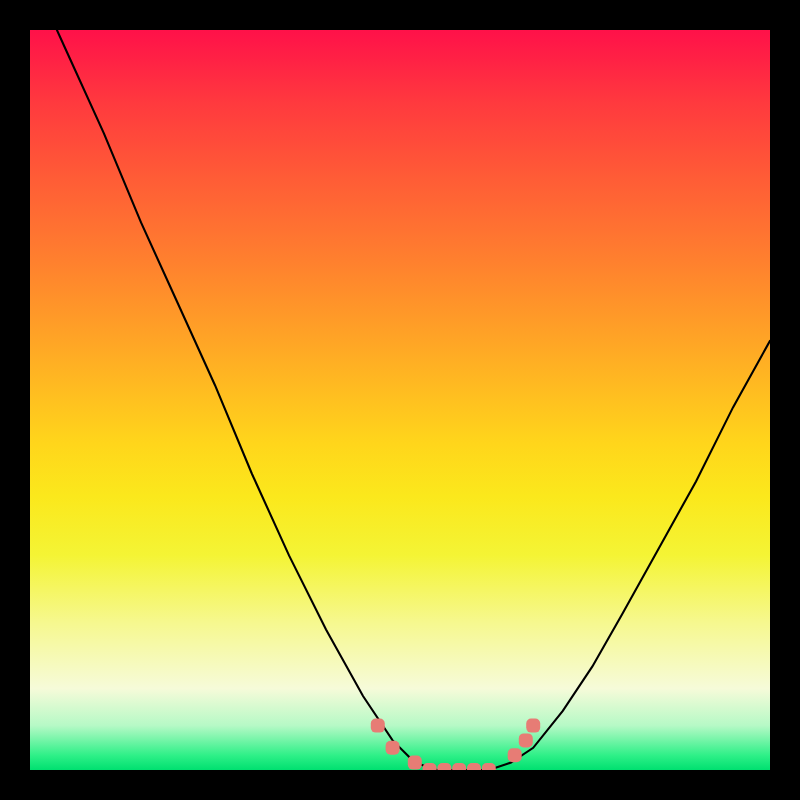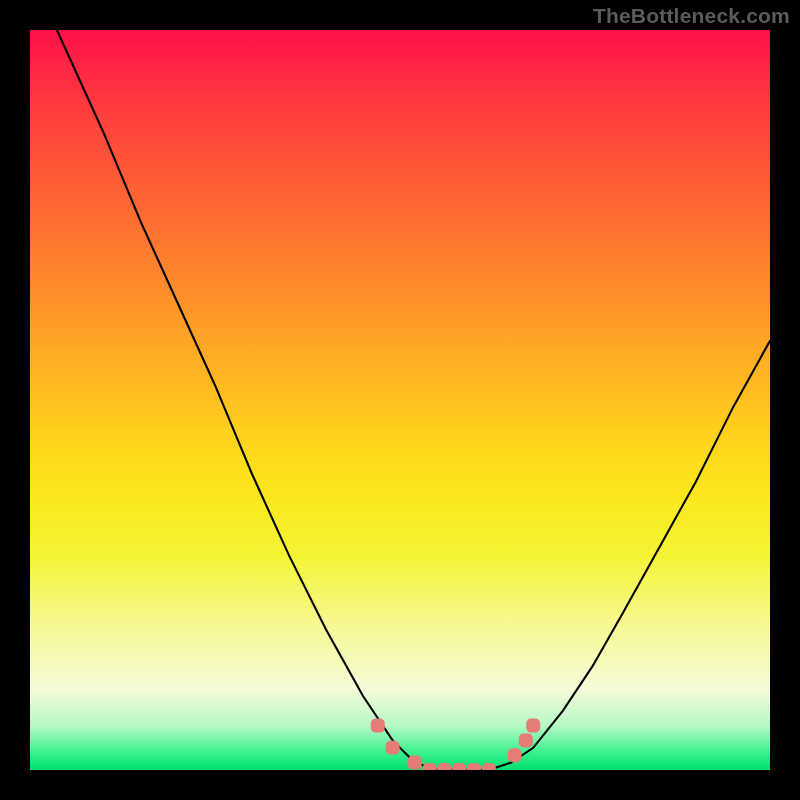--- a/index.html
+++ b/index.html
@@ -46,21 +46,20 @@
     font-size: 21px;
     font-weight: 600;
     color: #5b5b5b;
     letter-spacing: 0.2px;
   }
 </style>
 </head>
 <body>
 
 <div class="frame">
-  <div class="watermark">TheBottleneck.com</div>
   <div class="plot">
     <svg viewBox="0 0 740 740" preserveAspectRatio="none">
       <path id="curve-path" fill="none" stroke="#000" stroke-width="2.1" stroke-linecap="round" d="M0.00 -59.20 L37.00 22.20 L74.00 103.60 L111.00 192.40 L148.00 273.80 L185.00 355.20 L222.00 444.00 L259.00 525.40 L296.00 599.40 L333.00 666.00 L362.60 710.40 L384.80 732.60 L407.00 740.00 L429.20 740.00 L458.80 740.00 L481.00 732.60 L503.20 717.80 L532.80 680.80 L562.40 636.40 L592.00 584.60 L629.00 518.00 L666.00 451.40 L703.00 377.40 L740.00 310.80"></path>
       <g id="markers">
           <rect x="340.80" y="688.60" width="14" height="14" rx="5" ry="5" fill="#e77c75"></rect>
           <rect x="355.60" y="710.80" width="14" height="14" rx="5" ry="5" fill="#e77c75"></rect>
           <rect x="377.80" y="725.60" width="14" height="14" rx="5" ry="5" fill="#e77c75"></rect>
           <rect x="392.60" y="733.00" width="14" height="14" rx="5" ry="5" fill="#e77c75"></rect>
           <rect x="407.40" y="733.00" width="14" height="14" rx="5" ry="5" fill="#e77c75"></rect>
           <rect x="422.20" y="733.00" width="14" height="14" rx="5" ry="5" fill="#e77c75"></rect>

